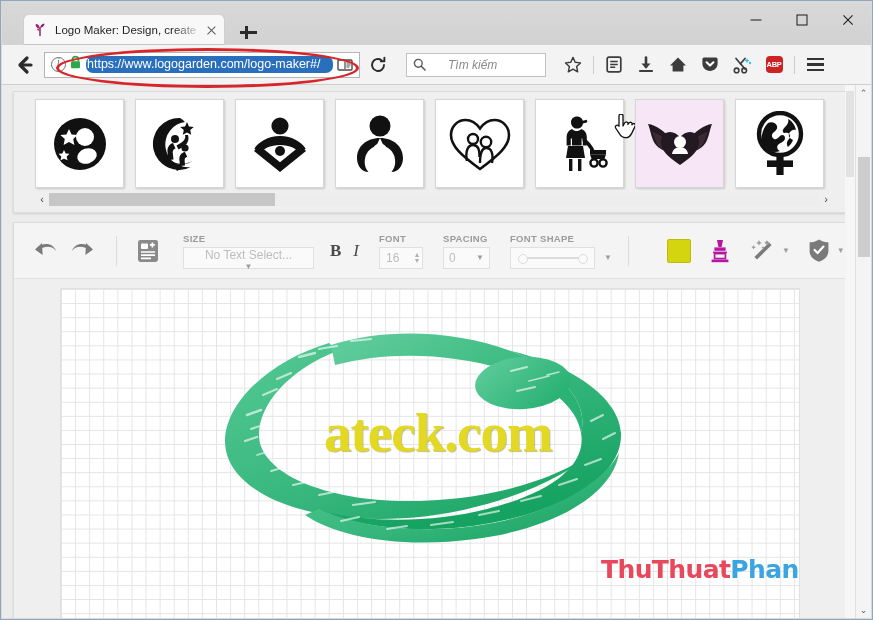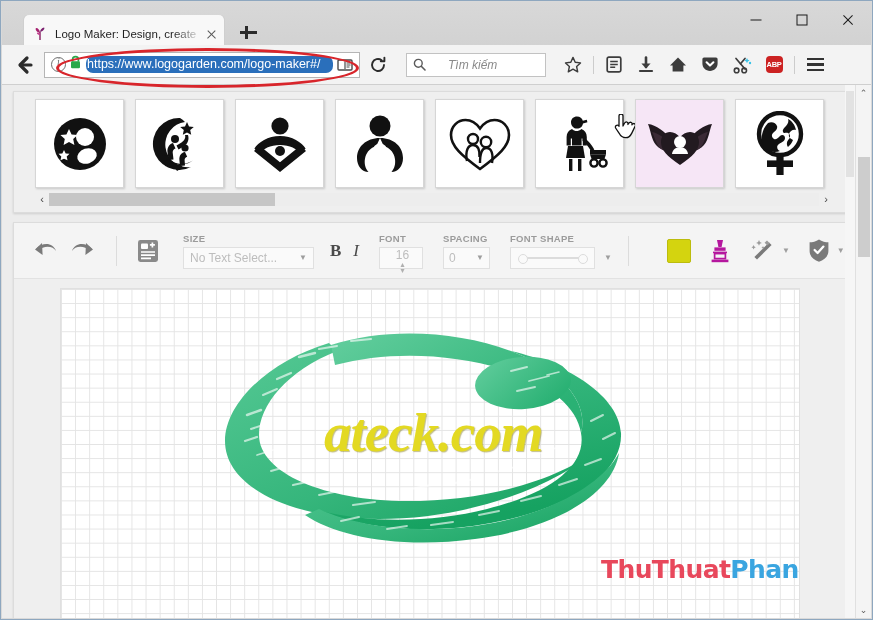--- a/index.html
+++ b/index.html
@@ -21,21 +21,21 @@
     position: absolute; inset: 0;
     border: 1px solid #8ea7bf;
     background: #d9d9d9;
   }
   .titlebar {
     position: absolute; left: 1px; top: 1px; right: 1px; height: 43px;
     background: linear-gradient(to bottom,#d8d8d8 0%, #d2d2d2 100%);
   }
   .tab {
     position: absolute; left: 22px; top: 13px;
-    width: 200px; height: 38px;
+    width: 200px; height: 30px;
     background: #f8f8f8;
     border-radius: 5px 5px 0 0;
     box-shadow: 0 -1px 0 #c6c6c6 inset, 1px 0 0 #cfcfcf, -1px 0 0 #cfcfcf;
     display: flex; align-items: center;
     padding: 0 4px 0 8px;
   }
   .tab-favicon {
     width: 16px; height: 16px; flex: 0 0 16px; margin-right: 7px;
     position: relative;
   }
@@ -231,28 +231,28 @@
   .tb-addtext { width: 30px; display: flex; align-items: center; justify-content: center; }
   .fld { margin-left: 20px; }
   .fld-label {
     font-size: 9.5px; font-weight: bold; color: #9b9b9b;
     letter-spacing: .3px; margin-bottom: 3px;
   }
   .fld-box {
     height: 22px; border: 1px solid #e0e0e0; background: #fafafa;
     display: flex; align-items: center; color: #bdbdbd; font-size: 12px;
   }
-  .font-box { width: 131px; padding: 0 6px; justify-content: space-between; }
+  .font-box { width: 131px; padding: 0 6px; justify-content: space-between; flex-direction: column; }
   .caret { font-size: 8px; color: #9e9e9e; }
   .tb-bold, .tb-ital {
     font-size: 17px; color: #4a4a4a; margin-left: 16px;
     font-family: "Liberation Serif", serif; font-weight: bold;
   }
   .tb-ital { font-style: italic; font-weight: normal; margin-left: 12px; }
-  .size-box { width: 44px; padding-left: 6px; justify-content: space-between; padding-right: 3px; flex-direction: column; }
+  .size-box { width: 44px; padding-left: 6px; justify-content: space-between; padding-right: 3px; }
   .spin { display: flex; flex-direction: column; line-height: 6px; color: #b0b0b0; font-size: 8px; }
   .spacing-box { width: 47px; padding: 0 5px; justify-content: space-between; }
   .ts-wrap { display: flex; align-items: center; }
   .ts-box {
     width: 85px; height: 22px; border: 1px solid #e0e0e0; background: #fafafa;
     display: flex; align-items: center; justify-content: center;
   }
   .ts-line { width: 62px; height: 2px; background: #dcdcdc; position: relative; }
   .ts-line::before, .ts-line::after {
     content: ""; position: absolute; top: -3px; width: 8px; height: 8px;
@@ -281,21 +281,21 @@
     background-size: 14.1px 14.1px;
     border: 1px solid #e0e0e0;
     overflow: hidden;
   }
   .logo-stage {
     position: absolute; left: 150px; top: 40px; width: 500px; height: 220px;
   }
   .logo-text {
     position: absolute; left: 113px; top: 72px;
     font-family: "Liberation Serif", serif;
-    font-style: italic; font-weight: bold;
+    font-weight: bold;
     font-size: 55px;
     color: #e3d922;
     text-shadow: 1px 1px 1px rgba(120,110,0,.45);
     letter-spacing: -1px;
     white-space: nowrap;
   }
   .watermark {
     position: absolute; left: 540px; top: 266px;
     font-family: "DejaVu Sans", sans-serif;
     font-weight: bold; font-size: 25px;

